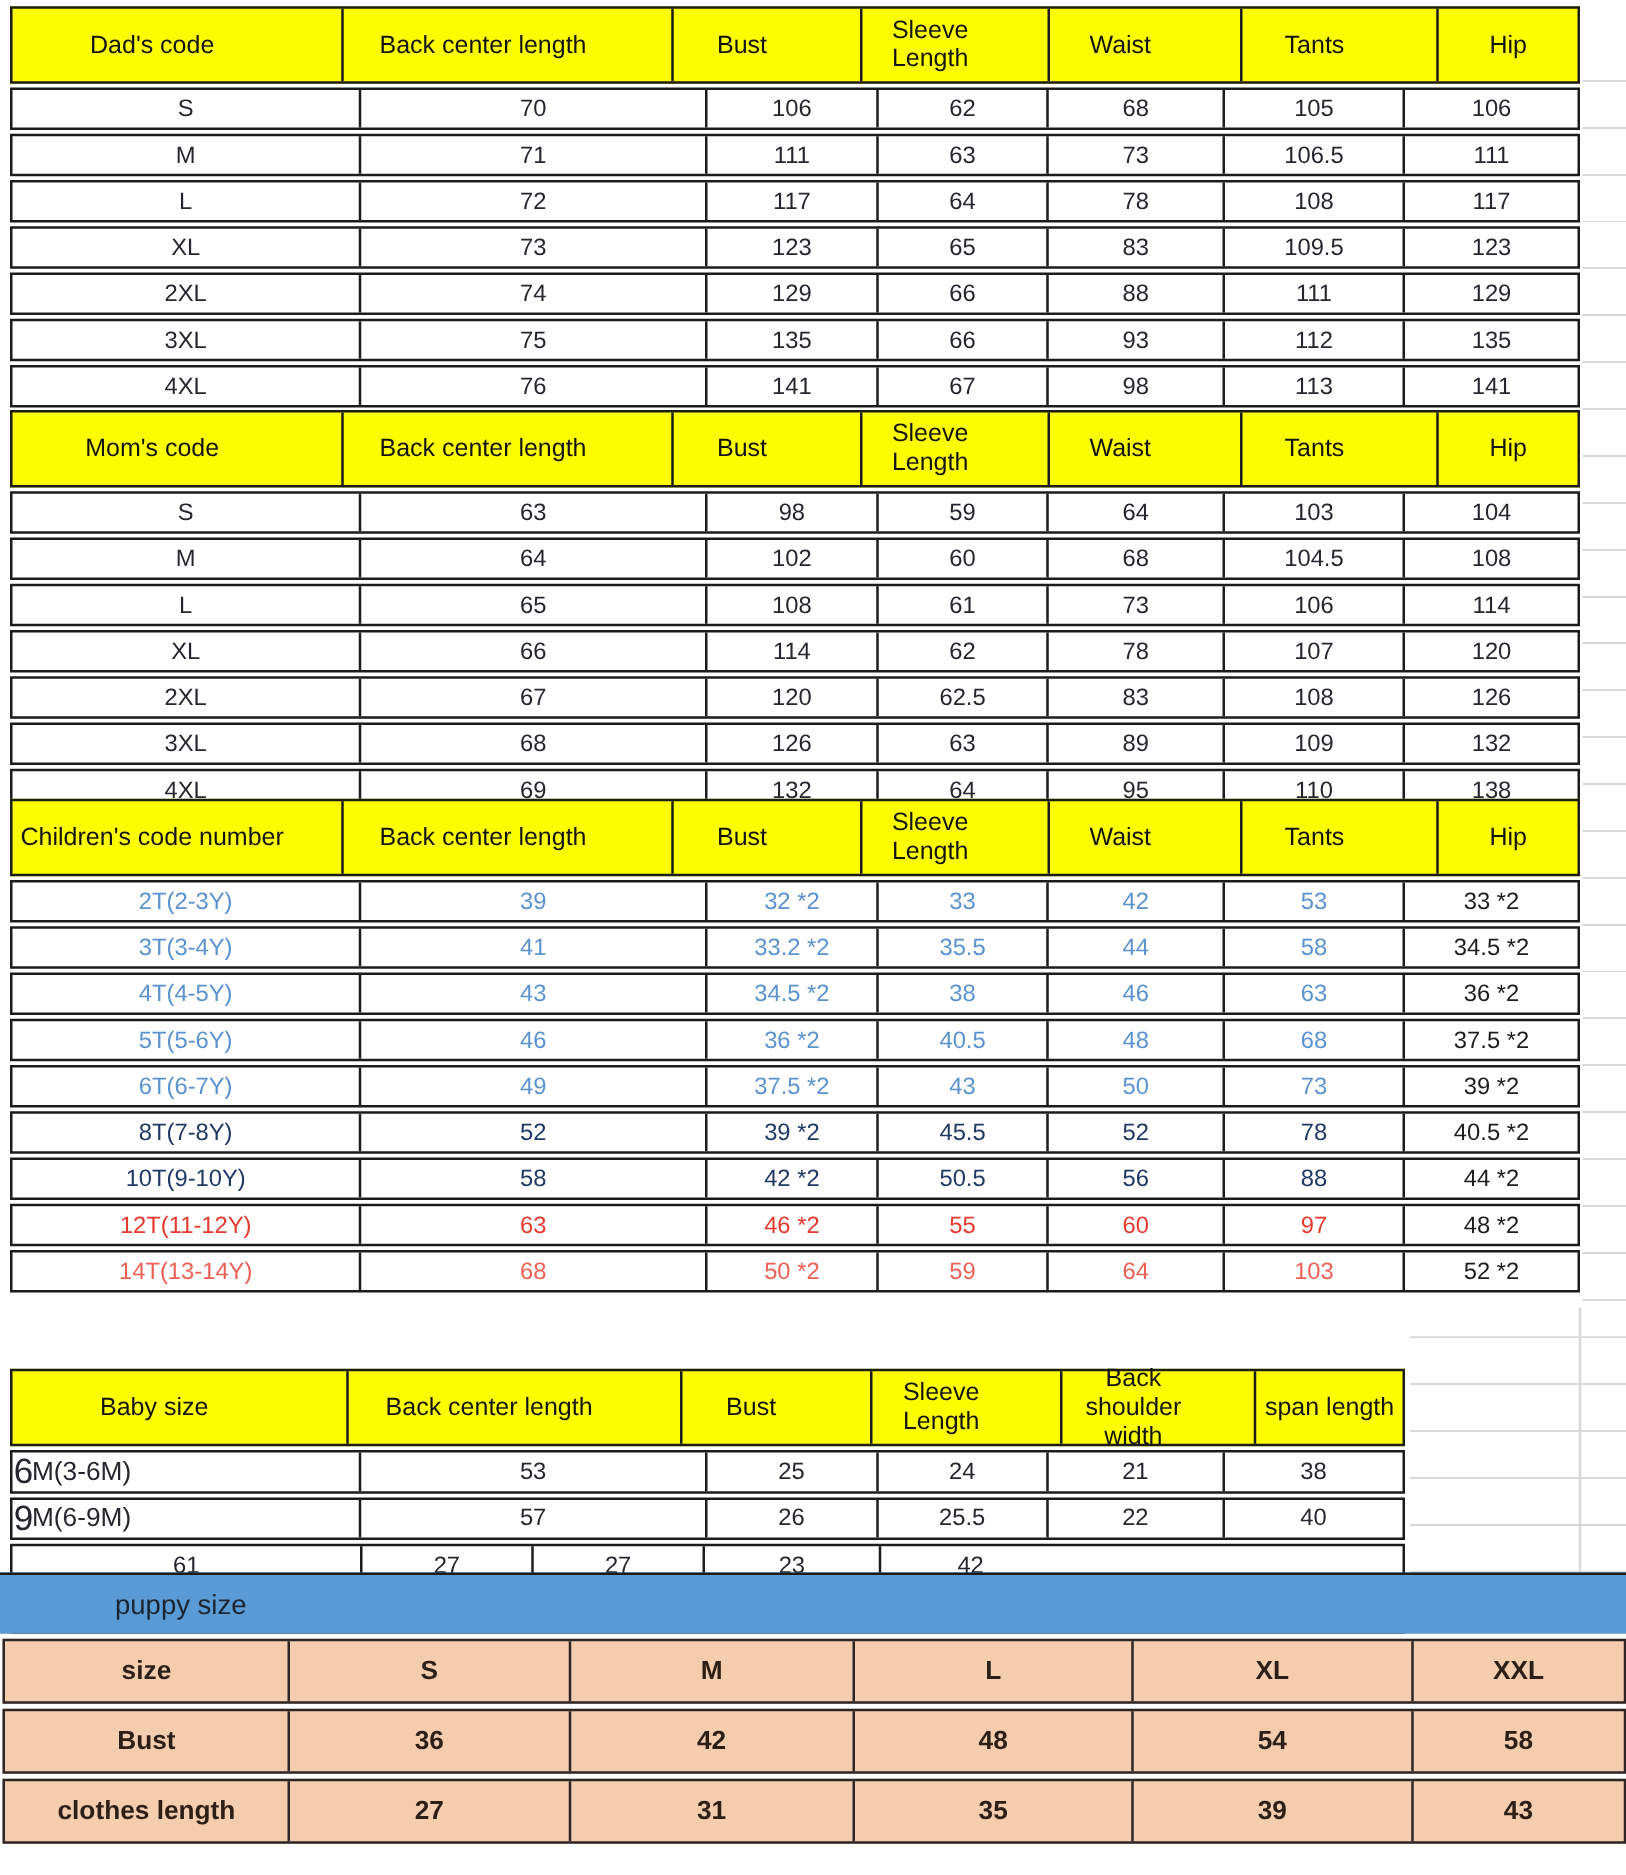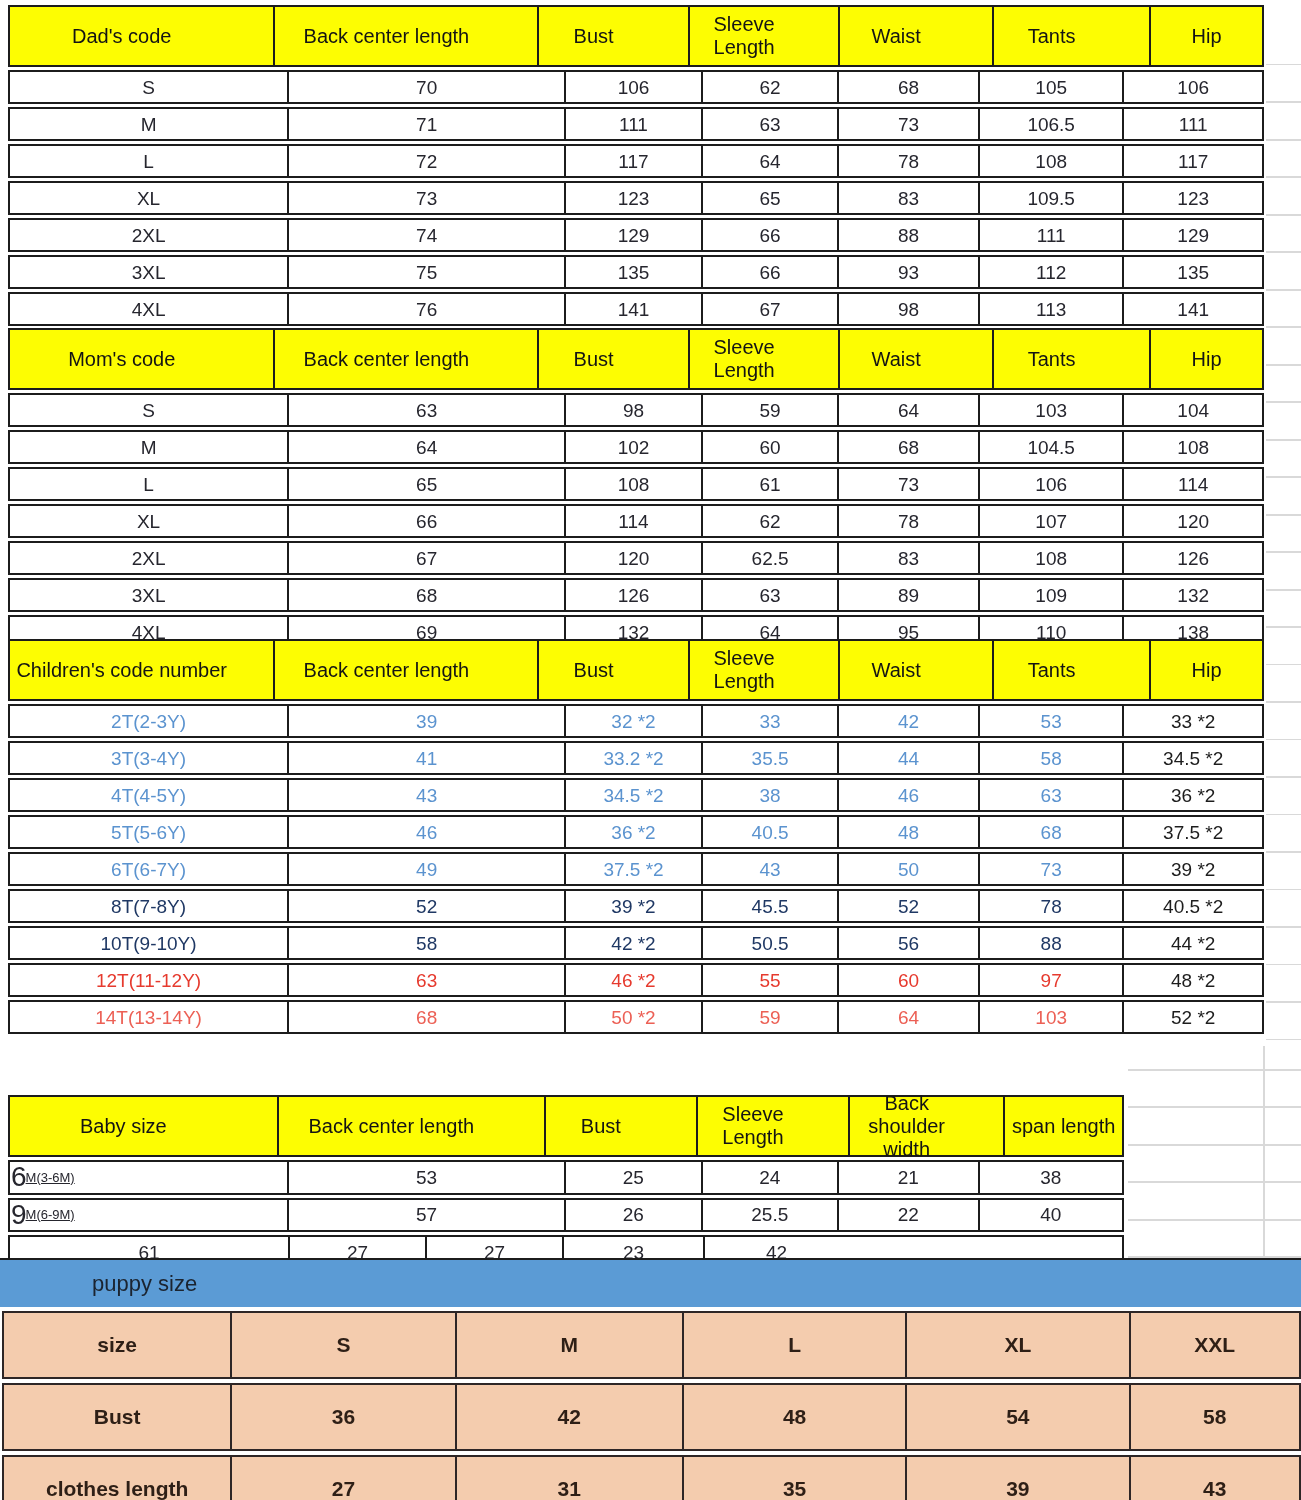--- a/index.html
+++ b/index.html
@@ -60,32 +60,32 @@
 
   .color-dark{color:var(--text-dark);}
   .color-blue{color:var(--child-blue);}
   .color-navy{color:var(--child-navy);}
   .color-red{color:var(--child-red);}
   .color-red2{color:var(--child-red-light);}
   .hip-black{color:var(--hip-black) !important;}
 
   .baby-label{justify-content:flex-start !important;padding-left:1px;}
   .baby-big{font-size:28px;line-height:0.85;letter-spacing:-1px;}
-  .baby-rest{font-size:13px;text-decoration:underline;}
+  .baby-rest{font-size:21px;}
 
   
   .bluebar{
     position:absolute;left:0;top:1258px;width:1301px;height:49px;box-sizing:border-box;
     background:var(--blue-banner-bg);border-top:2.5px solid var(--border);
     display:flex;align-items:center;
   }
   .bluebar span{padding-left:92px;font-size:22px;color:var(--banner-text);}
   .puppy{position:absolute;left:2px;top:1311px;width:1299px;}
   .prow{
-    display:flex;height:68px;box-sizing:border-box;margin-top:4px;
+    display:flex;height:52px;box-sizing:border-box;margin-top:4px;
     border:2.5px solid var(--puppy-border);background:var(--pink-bg);
   }
   .prow:first-child{margin-top:0;}
   .pc{
     box-sizing:border-box;display:flex;align-items:center;justify-content:center;
     border-left:2.5px solid var(--puppy-border);
     font-size:21px;font-weight:700;color:var(--puppy-text);
   }
   .pc:first-child{border-left:none;}
   .p0{width:227px;}.p1{width:225px;}.p2{width:228px;}.p3{width:224px;}.p4{width:224px;}.p5{width:171px;}

